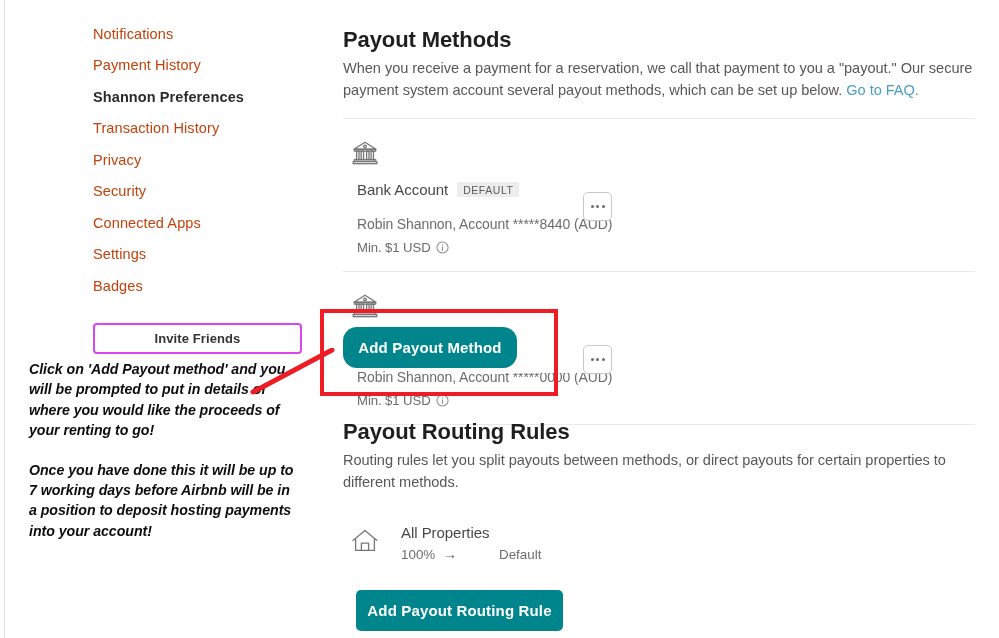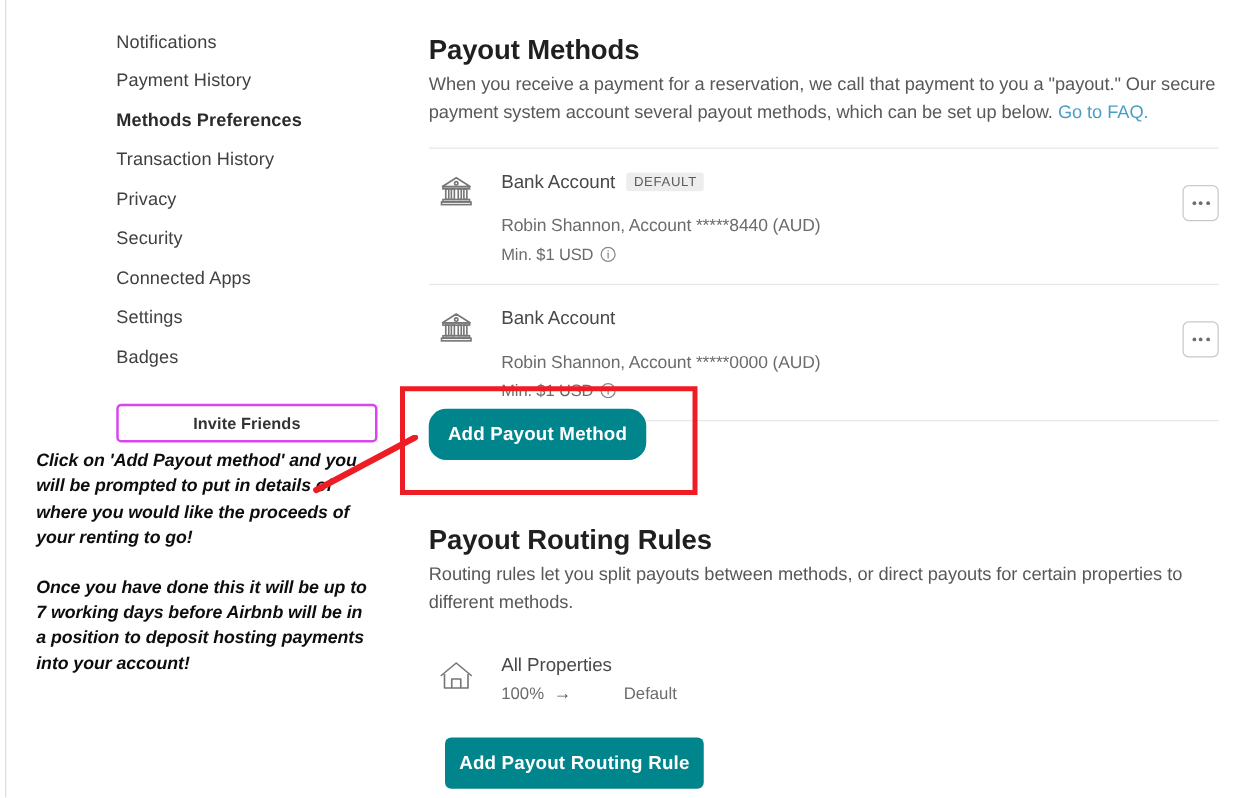--- a/index.html
+++ b/index.html
@@ -29,21 +29,21 @@
 
   
   .sidebar {
     position: absolute;
     left: 93px;
     top: 18px;
     width: 230px;
   }
   .nav-item {
     font-size: 14.5px;
-    color: #404040;
+    color: #c2410c;
     line-height: 1;
     padding: 8.5px 0;
     letter-spacing: 0.1px;
     white-space: nowrap;
   }
   .nav-item.active {
     color: #2b2b2b;
     font-weight: bold;
   }
   .invite-btn {
@@ -130,20 +130,21 @@
     width: 632px;
   }
 
   
   .method-row {
     position: relative;
     display: flex;
     align-items: flex-start;
     padding: 17px 0 16px 0;
     width: 632px;
+    flex-direction: column;
   }
   .method-icon {
     width: 44px;
     flex: 0 0 44px;
     padding-top: 3px;
     display: flex;
     justify-content: center;
   }
   .method-body { flex: 1 1 auto; padding-left: 14px; position: relative; }
 
@@ -279,21 +280,21 @@
 </head>
 <body>
 
 <div id="page">
 
   <div class="edge-rule"></div>
 
   <nav class="sidebar">
     <div class="nav-item">Notifications</div>
     <div class="nav-item">Payment History</div>
-    <div class="nav-item active">Methods Preferences</div>
+    <div class="nav-item active">Shannon Preferences</div>
     <div class="nav-item">Transaction History</div>
     <div class="nav-item">Privacy</div>
     <div class="nav-item">Security</div>
     <div class="nav-item">Connected Apps</div>
     <div class="nav-item">Settings</div>
     <div class="nav-item">Badges</div>
     <button class="invite-btn">Invite Friends</button>
   </nav>
 
   <div class="annotation">

